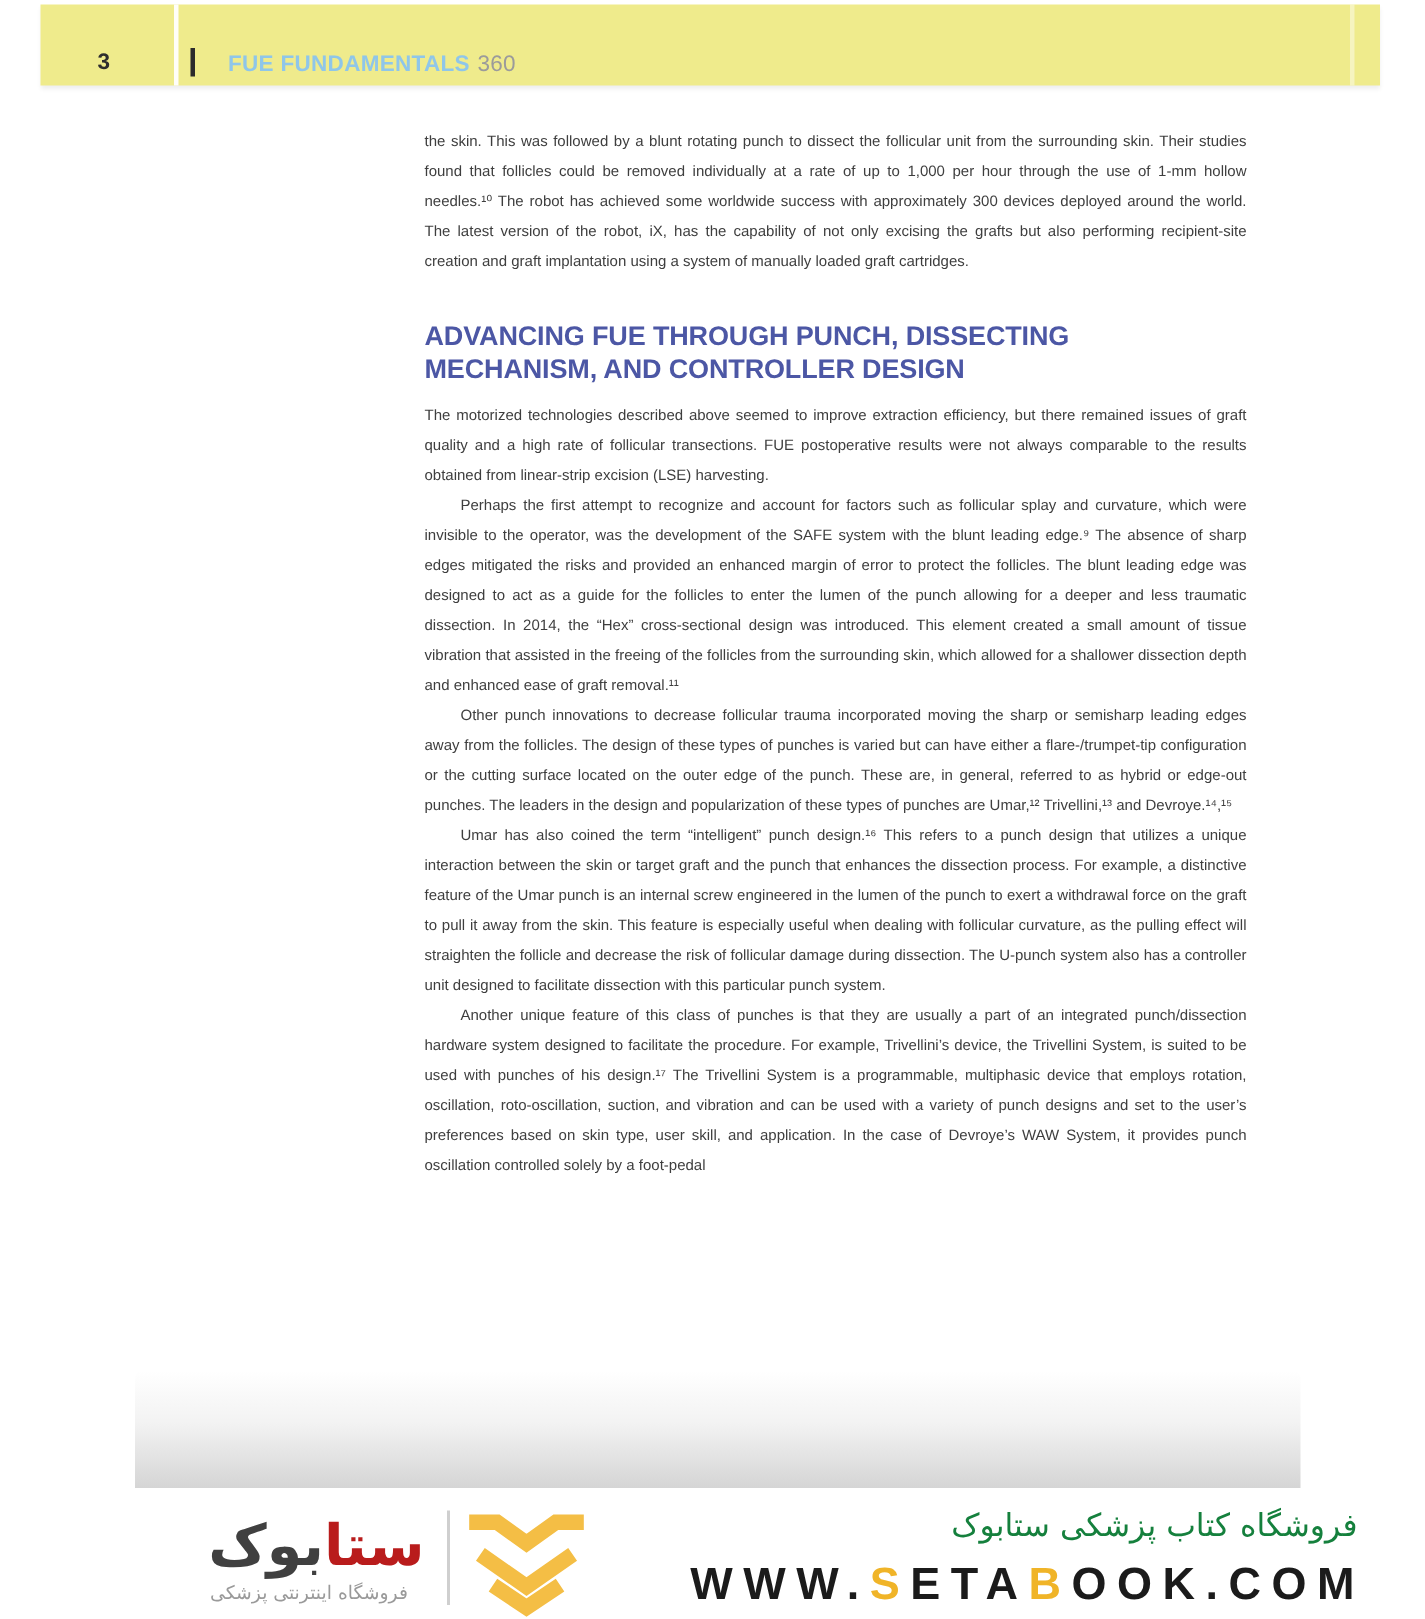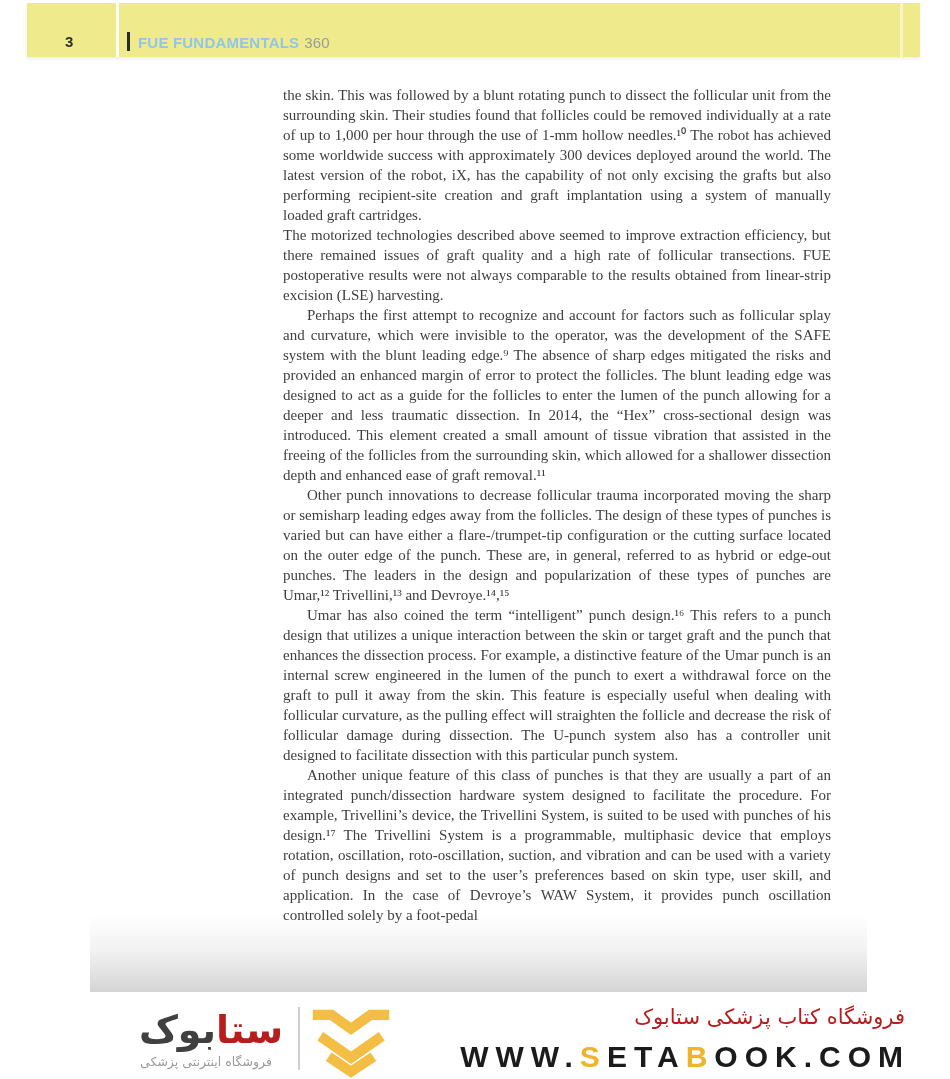--- a/index.html
+++ b/index.html
@@ -32,42 +32,41 @@
   }
   .gutter-line-right {
     position: absolute; left: 873px; top: 0; width: 3px; height: 100%;
     background: rgba(255,255,255,0.45);
   }
   .title-bar {
     position: absolute; left: 100px; top: 29px; width: 3px; height: 19px;
     background: #2b2b2b;
   }
   .running-title {
-    position: absolute; left: 111px; top: 31px;
+    position: absolute; left: 125px; top: 31px;
     font-size: 15px; font-weight: bold; color: #8FC6E9; letter-spacing: .2px;
     white-space: nowrap;
   }
   .running-title .suffix { color: #9B9B9B; font-weight: normal; margin-left: 5px; }
 
   .bottom-shade {
     position: absolute; left: 63px; top: 914px; width: 777px; height: 78px;
     background: linear-gradient(180deg, rgba(130,130,130,0) 0%, rgba(130,130,130,0.10) 45%, rgba(115,115,115,0.30) 100%);
     border-radius: 5px 5px 0 0;
     z-index: 0;
   }
 
   .content {
     position: absolute; left: 256px; top: 85px; width: 548px; z-index: 1;
   }
   .body-p {
     margin: 0;
-    font-size: 15px; line-height: 20px;
+    font-size: 10px; line-height: 20px;
     color: #3E3E3E;
     text-align: justify;
-    font-family: Liberation Serif, serif;
   }
   .body-p.ind { text-indent: 24px; }
   .section-heading {
     margin: 28px 0 11px 0;
     max-width: 500px;
     font-size: 18px; line-height: 22px; font-weight: bold;
     color: #4C57A5; letter-spacing: -0.1px;
   }
   #p2 { margin-top: 0; }
 
@@ -92,21 +91,21 @@
   .brand-divider {
     position: absolute; left: 298px; top: 1007px; width: 2px; height: 63px;
     background: #cfcfcf;
   }
   .brand-emblem { position: absolute; left: 310px; top: 1002px; }
 
   .store-title {
     position: absolute; right: 45px; top: 1005px;
     direction: rtl;
     font-family: "DejaVu Sans", sans-serif;
-    font-size: 21px; color: #b91c1c;
+    font-size: 21px; color: #15803d;
     white-space: nowrap;
   }
   .store-url {
     position: absolute; right: 40px; top: 1040px;
     font-size: 30px; font-weight: bold; color: #1b1b1b;
     letter-spacing: 7px; white-space: nowrap;
   }
   .store-url .hl { color: #F0B428; }
 </style>
 </head>
@@ -121,20 +120,21 @@
     <div class="title-bar"></div>
     <div class="running-title">
       <span>FUE FUNDAMENTALS</span><span class="suffix">360</span>
     </div>
   </div>
 
   <div class="bottom-shade"></div>
 
   <div class="content">
     <p class="body-p" id="p1">the skin. This was followed by a blunt rotating punch to dissect the follicular unit from the surrounding skin. Their studies found that follicles could be removed individually at a rate of up to 1,000 per hour through the use of 1-mm hollow needles.¹⁰ The robot has achieved some worldwide success with approximately 300 devices deployed around the world. The latest version of the robot, iX, has the capability of not only excising the grafts but also performing recipient-site creation and graft implantation using a system of manually loaded graft cartridges.</p>
+    <h2 class="section-heading">ADVANCING FUE THROUGH PUNCH, DISSECTING MECHANISM, AND CONTROLLER DESIGN</h2>
     <p class="body-p" id="p2">The motorized technologies described above seemed to improve extraction efficiency, but there remained issues of graft quality and a high rate of follicular transections. FUE postoperative results were not always comparable to the results obtained from linear-strip excision (LSE) harvesting.</p>
     <p class="body-p ind">Perhaps the first attempt to recognize and account for factors such as follicular splay and curvature, which were invisible to the operator, was the development of the SAFE system with the blunt leading edge.⁹ The absence of sharp edges mitigated the risks and provided an enhanced margin of error to protect the follicles. The blunt leading edge was designed to act as a guide for the follicles to enter the lumen of the punch allowing for a deeper and less traumatic dissection. In 2014, the “Hex” cross-sectional design was introduced. This element created a small amount of tissue vibration that assisted in the freeing of the follicles from the surrounding skin, which allowed for a shallower dissection depth and enhanced ease of graft removal.¹¹</p>
     <p class="body-p ind">Other punch innovations to decrease follicular trauma incorporated moving the sharp or semisharp leading edges away from the follicles. The design of these types of punches is varied but can have either a flare-/trumpet-tip configuration or the cutting surface located on the outer edge of the punch. These are, in general, referred to as hybrid or edge-out punches. The leaders in the design and popularization of these types of punches are Umar,¹² Trivellini,¹³ and Devroye.¹⁴,¹⁵</p>
     <p class="body-p ind">Umar has also coined the term “intelligent” punch design.¹⁶ This refers to a punch design that utilizes a unique interaction between the skin or target graft and the punch that enhances the dissection process. For example, a distinctive feature of the Umar punch is an internal screw engineered in the lumen of the punch to exert a withdrawal force on the graft to pull it away from the skin. This feature is especially useful when dealing with follicular curvature, as the pulling effect will straighten the follicle and decrease the risk of follicular damage during dissection. The U-punch system also has a controller unit designed to facilitate dissection with this particular punch system.</p>
     <p class="body-p ind">Another unique feature of this class of punches is that they are usually a part of an integrated punch/dissection hardware system designed to facilitate the procedure. For example, Trivellini’s device, the Trivellini System, is suited to be used with punches of his design.¹⁷ The Trivellini System is a programmable, multiphasic device that employs rotation, oscillation, roto-oscillation, suction, and vibration and can be used with a variety of punch designs and set to the user’s preferences based on skin type, user skill, and application. In the case of Devroye’s WAW System, it provides punch oscillation controlled solely by a foot-pedal</p>
   </div>
 
 </div>
 
 <div class="footer"></div>

